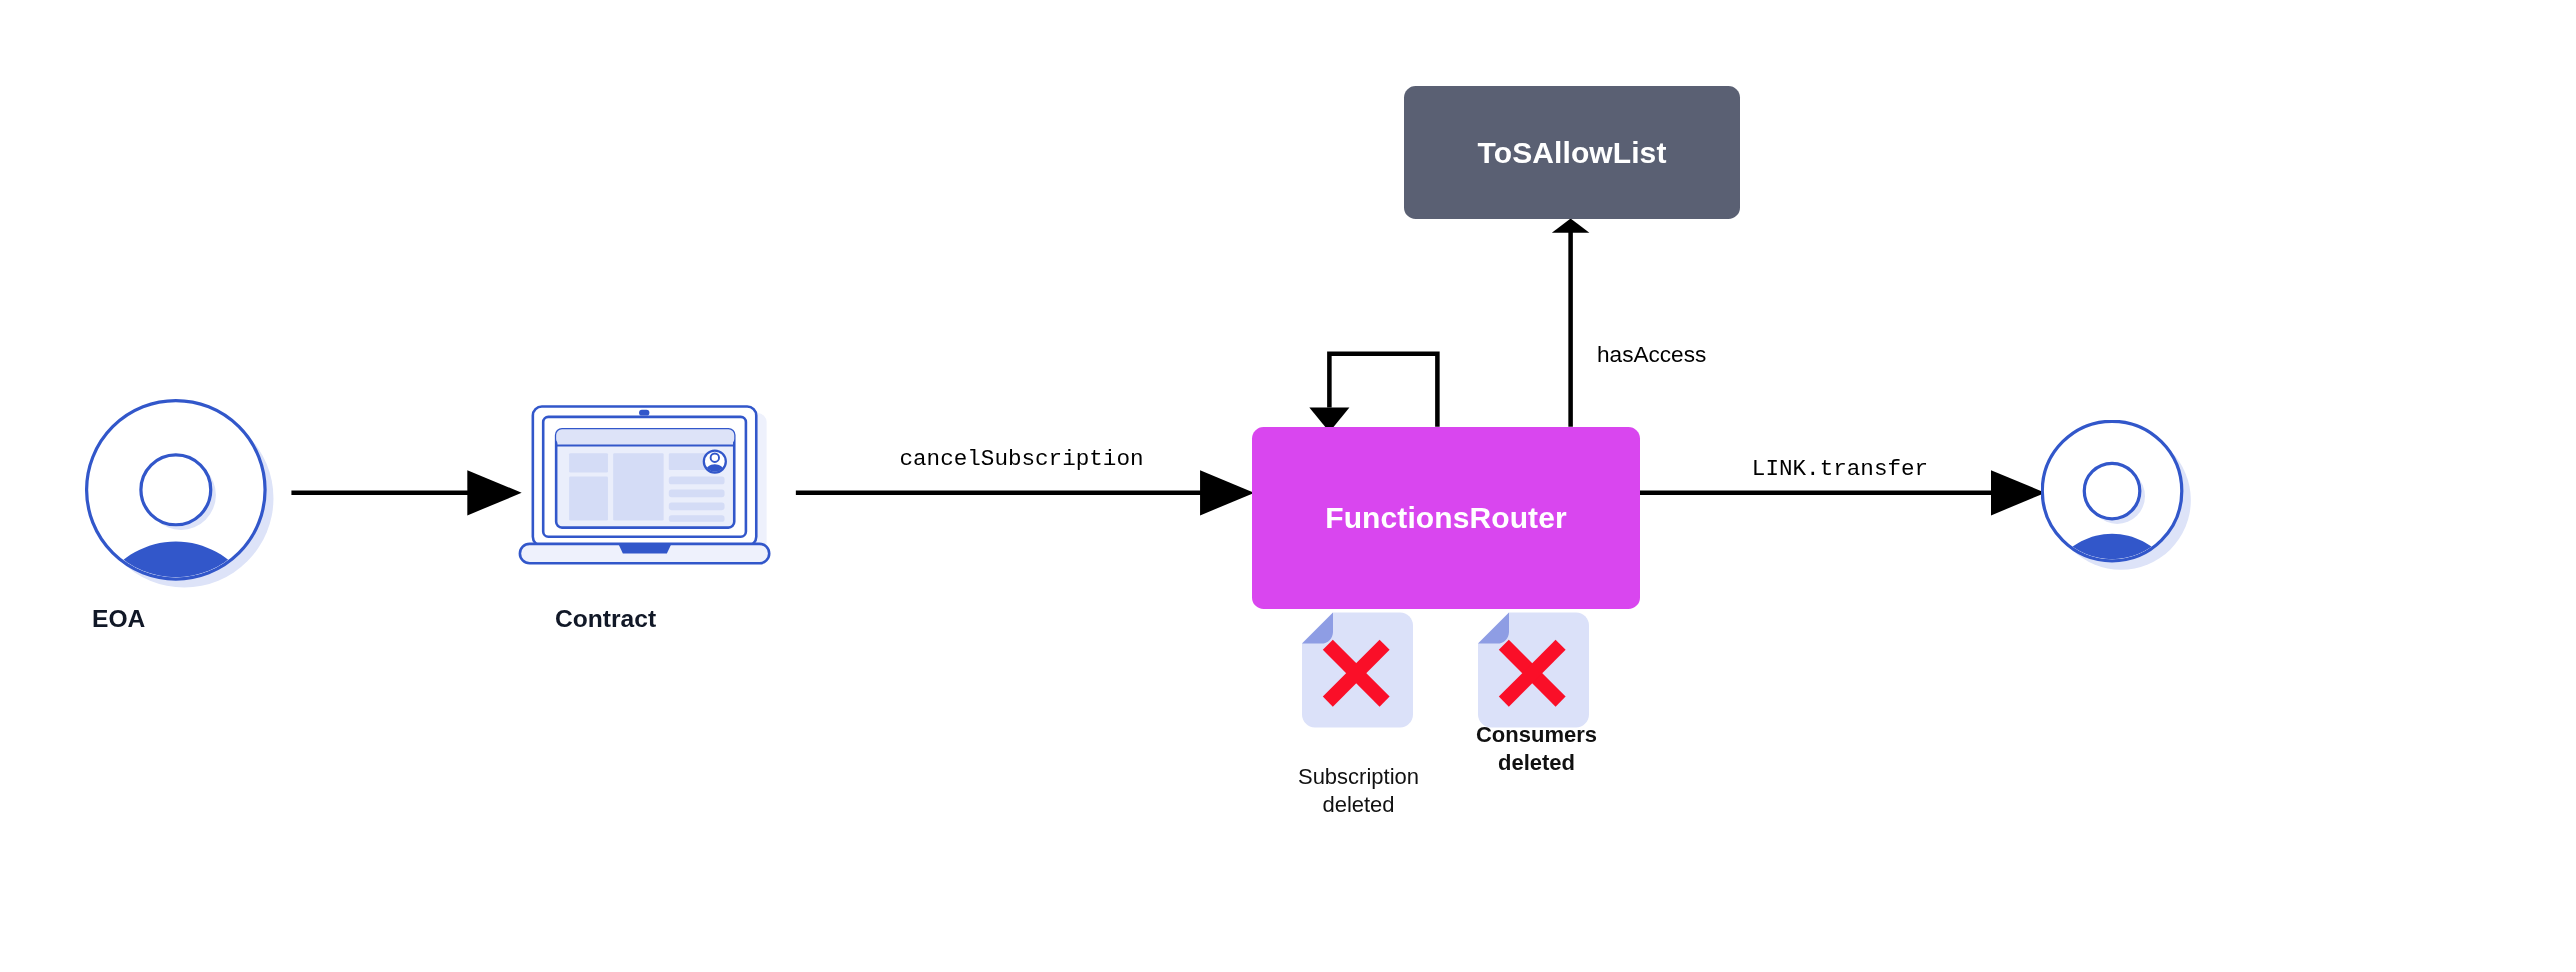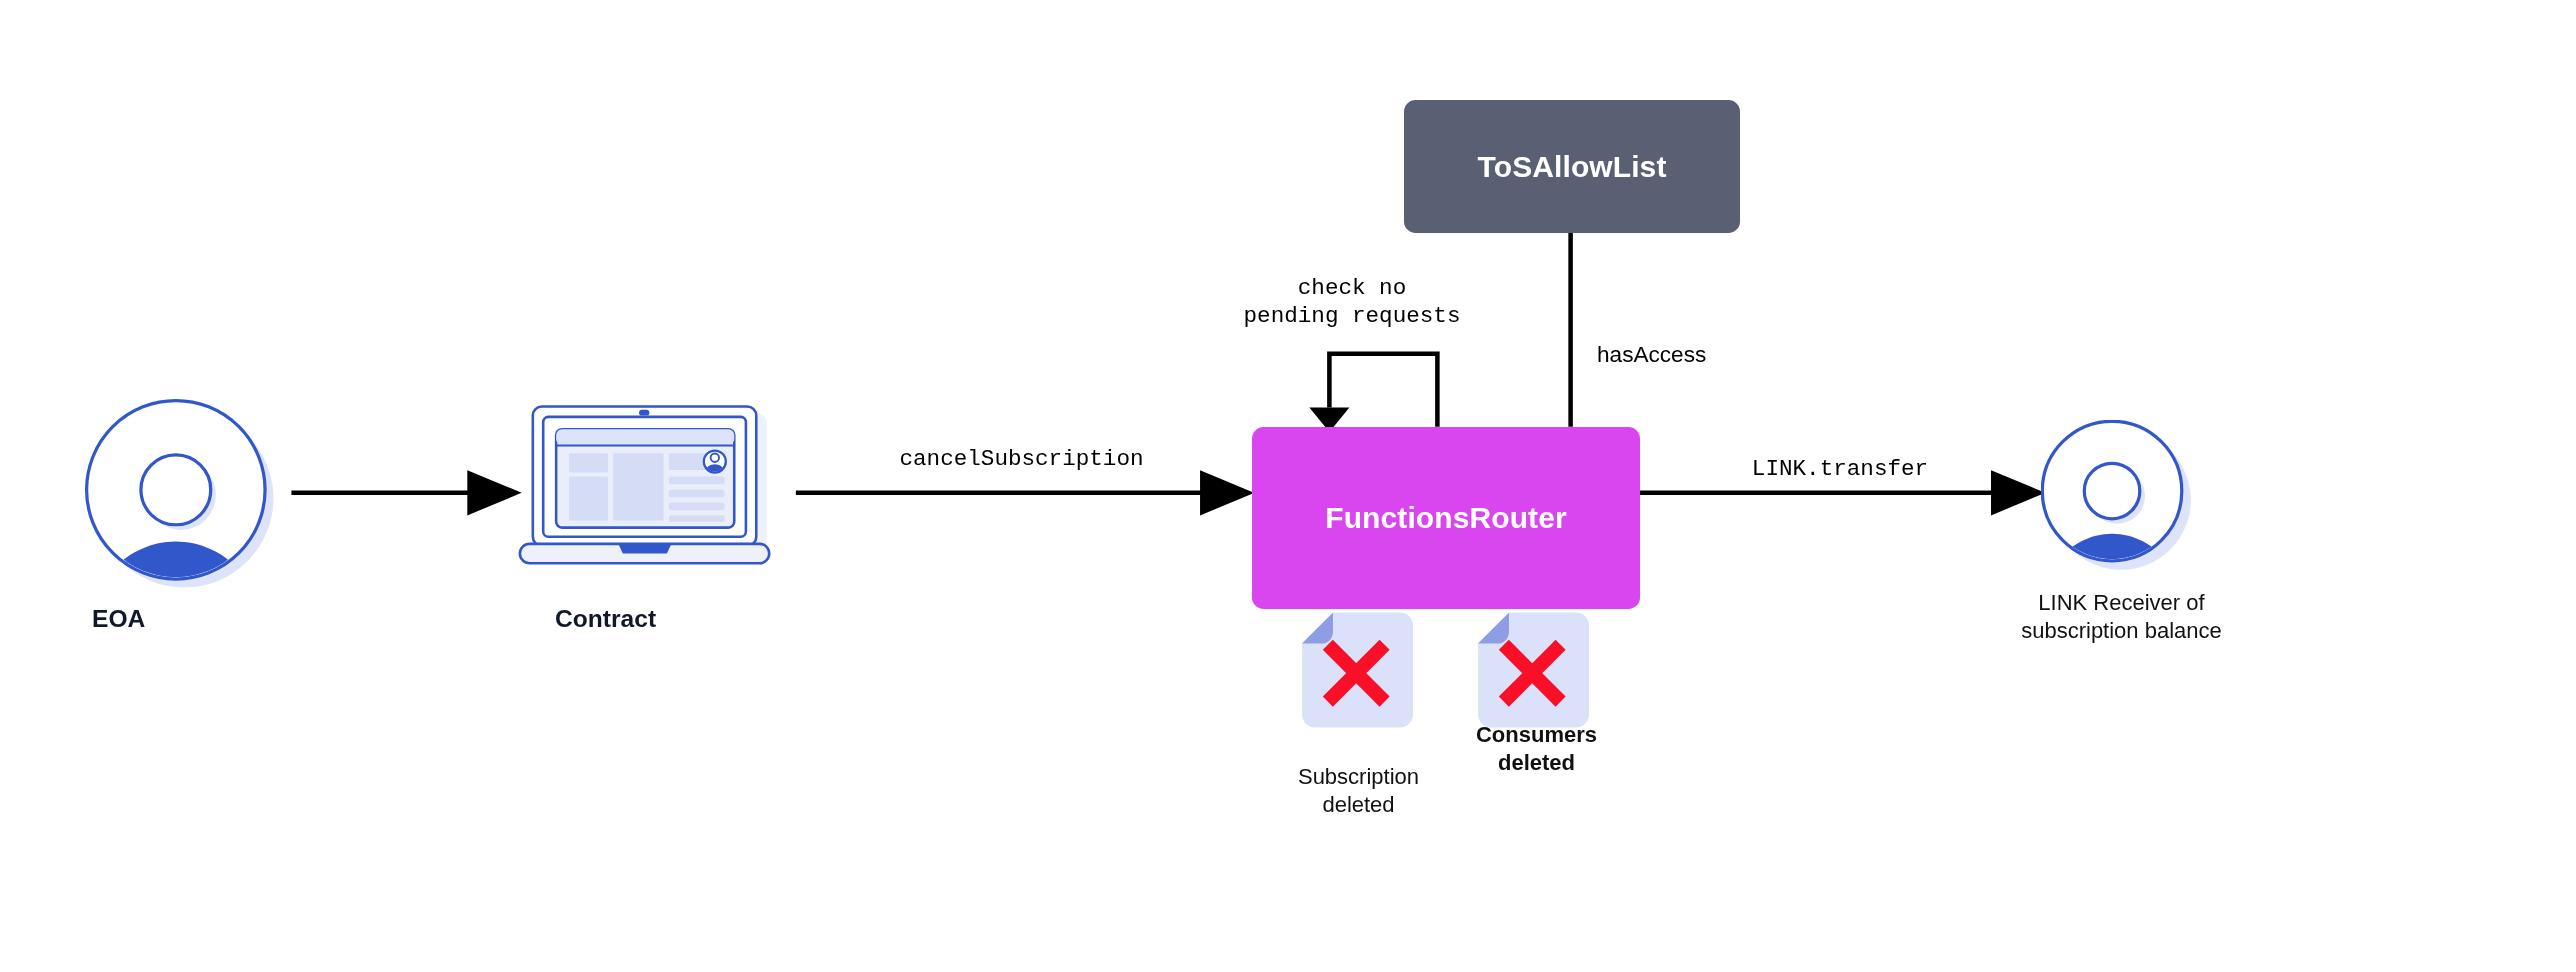--- a/index.html
+++ b/index.html
@@ -25,21 +25,21 @@
     justify-content: center;
     border-radius: 11.6px;
     color: #ffffff;
     font-weight: bold;
     letter-spacing: 0.1px;
     text-align: center;
     font-family: "Liberation Sans", sans-serif;
   }
   #tos-allowlist-box {
     left: 1404px;
-    top: 100px;
+    top: 86px;
     width: 336px;
     height: 133px;
     background: #5a6073;
     font-size: 30px;
   }
   #functions-router-box {
     left: 1252px;
     top: 427px;
     width: 388px;
     height: 182px;
@@ -204,22 +204,20 @@
       </g>
 
       <rect x="6" y="222" width="385" height="30" rx="15" fill="#eef1fc" stroke="#3257ca" stroke-width="4"></rect>
       <path d="M 158 222 L 240 222 L 233 237 L 165 237 Z" fill="#3257ca"></path>
     </svg>
   </div>
   <div class="node-label" id="frontend-label" style="left:555px; top:605px; width:194px;">Contract</div>
 
   <div class="edge-label" id="cancel-subscription-label" style="left:847px; top:446px; width:349px;">cancelSubscription</div>
 
-  <div class="edge-label" id="check-pending-label" style="left:1216px; top:275px; width:272px;">check no
-pending requests</div>
 
   <div class="edge-label-sans" id="has-access-label" style="left:1597px; top:298px; width:194px; text-align:left;">hasAccess</div>
 
   <div class="edge-label" id="link-transfer-label" style="left:1701px; top:446px; width:278px;margin-top:10px;">LINK.transfer</div>
 
   <div class="node-box" id="tos-allowlist-box">
     <span>ToSAllowList</span>
   </div>
 
   <div class="node-box" id="functions-router-box">
@@ -260,18 +258,16 @@
           <circle cx="110" cy="110" r="105.5"></circle>
         </clipPath>
       <g clip-path="url(#lr-clip)">
         <ellipse cx="118" cy="118" rx="43" ry="43" fill="#dde3f8"></ellipse>
         <path d="M 112 184 C 162 184 202 220 212 255 L 12 255 C 22 220 62 184 112 184 Z" fill="#dde3f8"></path>
         <circle cx="110" cy="110" r="43" fill="#ffffff" stroke="#3257ca" stroke-width="5"></circle>
         <path d="M 110 176 C 160 176 201 213 211 250 L 9 250 C 19 213 60 176 110 176 Z" fill="#3257ca"></path>
       </g>
     </svg>
   </div>
-  <div class="caption" id="link-receiver-caption" style="left:1989px; top:589px; width:265px;">LINK Receiver of
-subscription balance</div>
 
 
 </div>
 
 
 </body></html>

